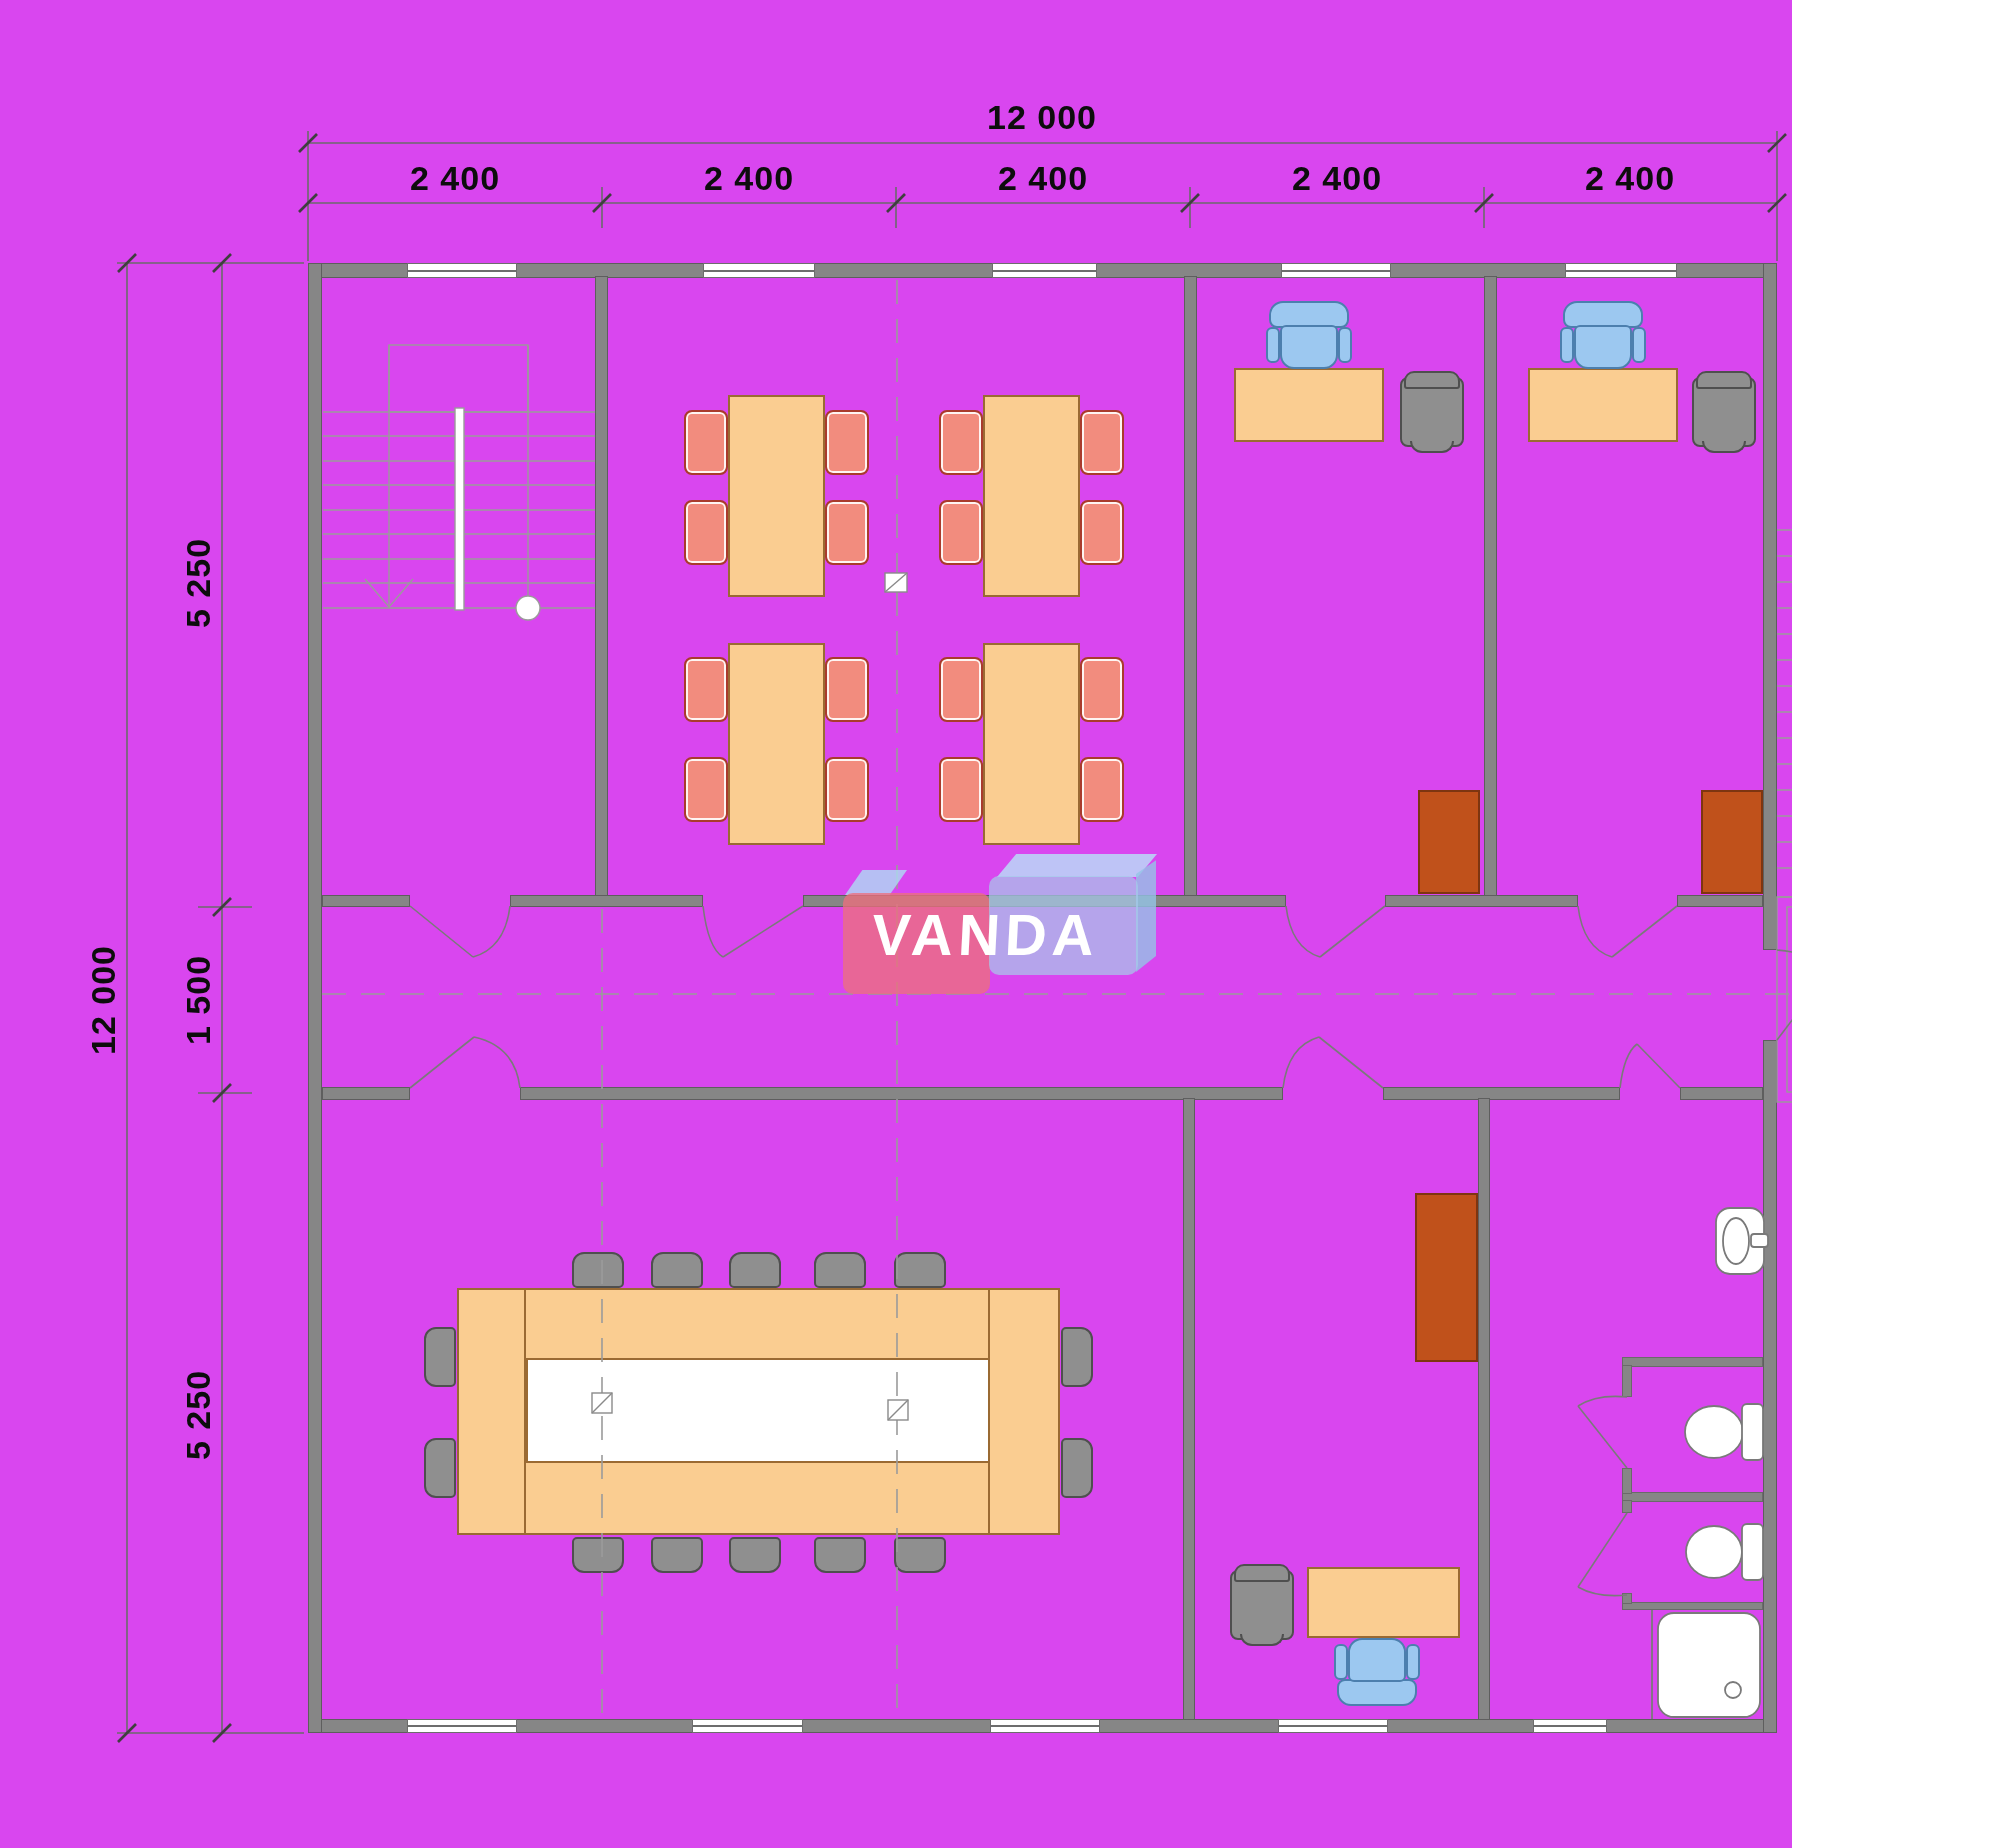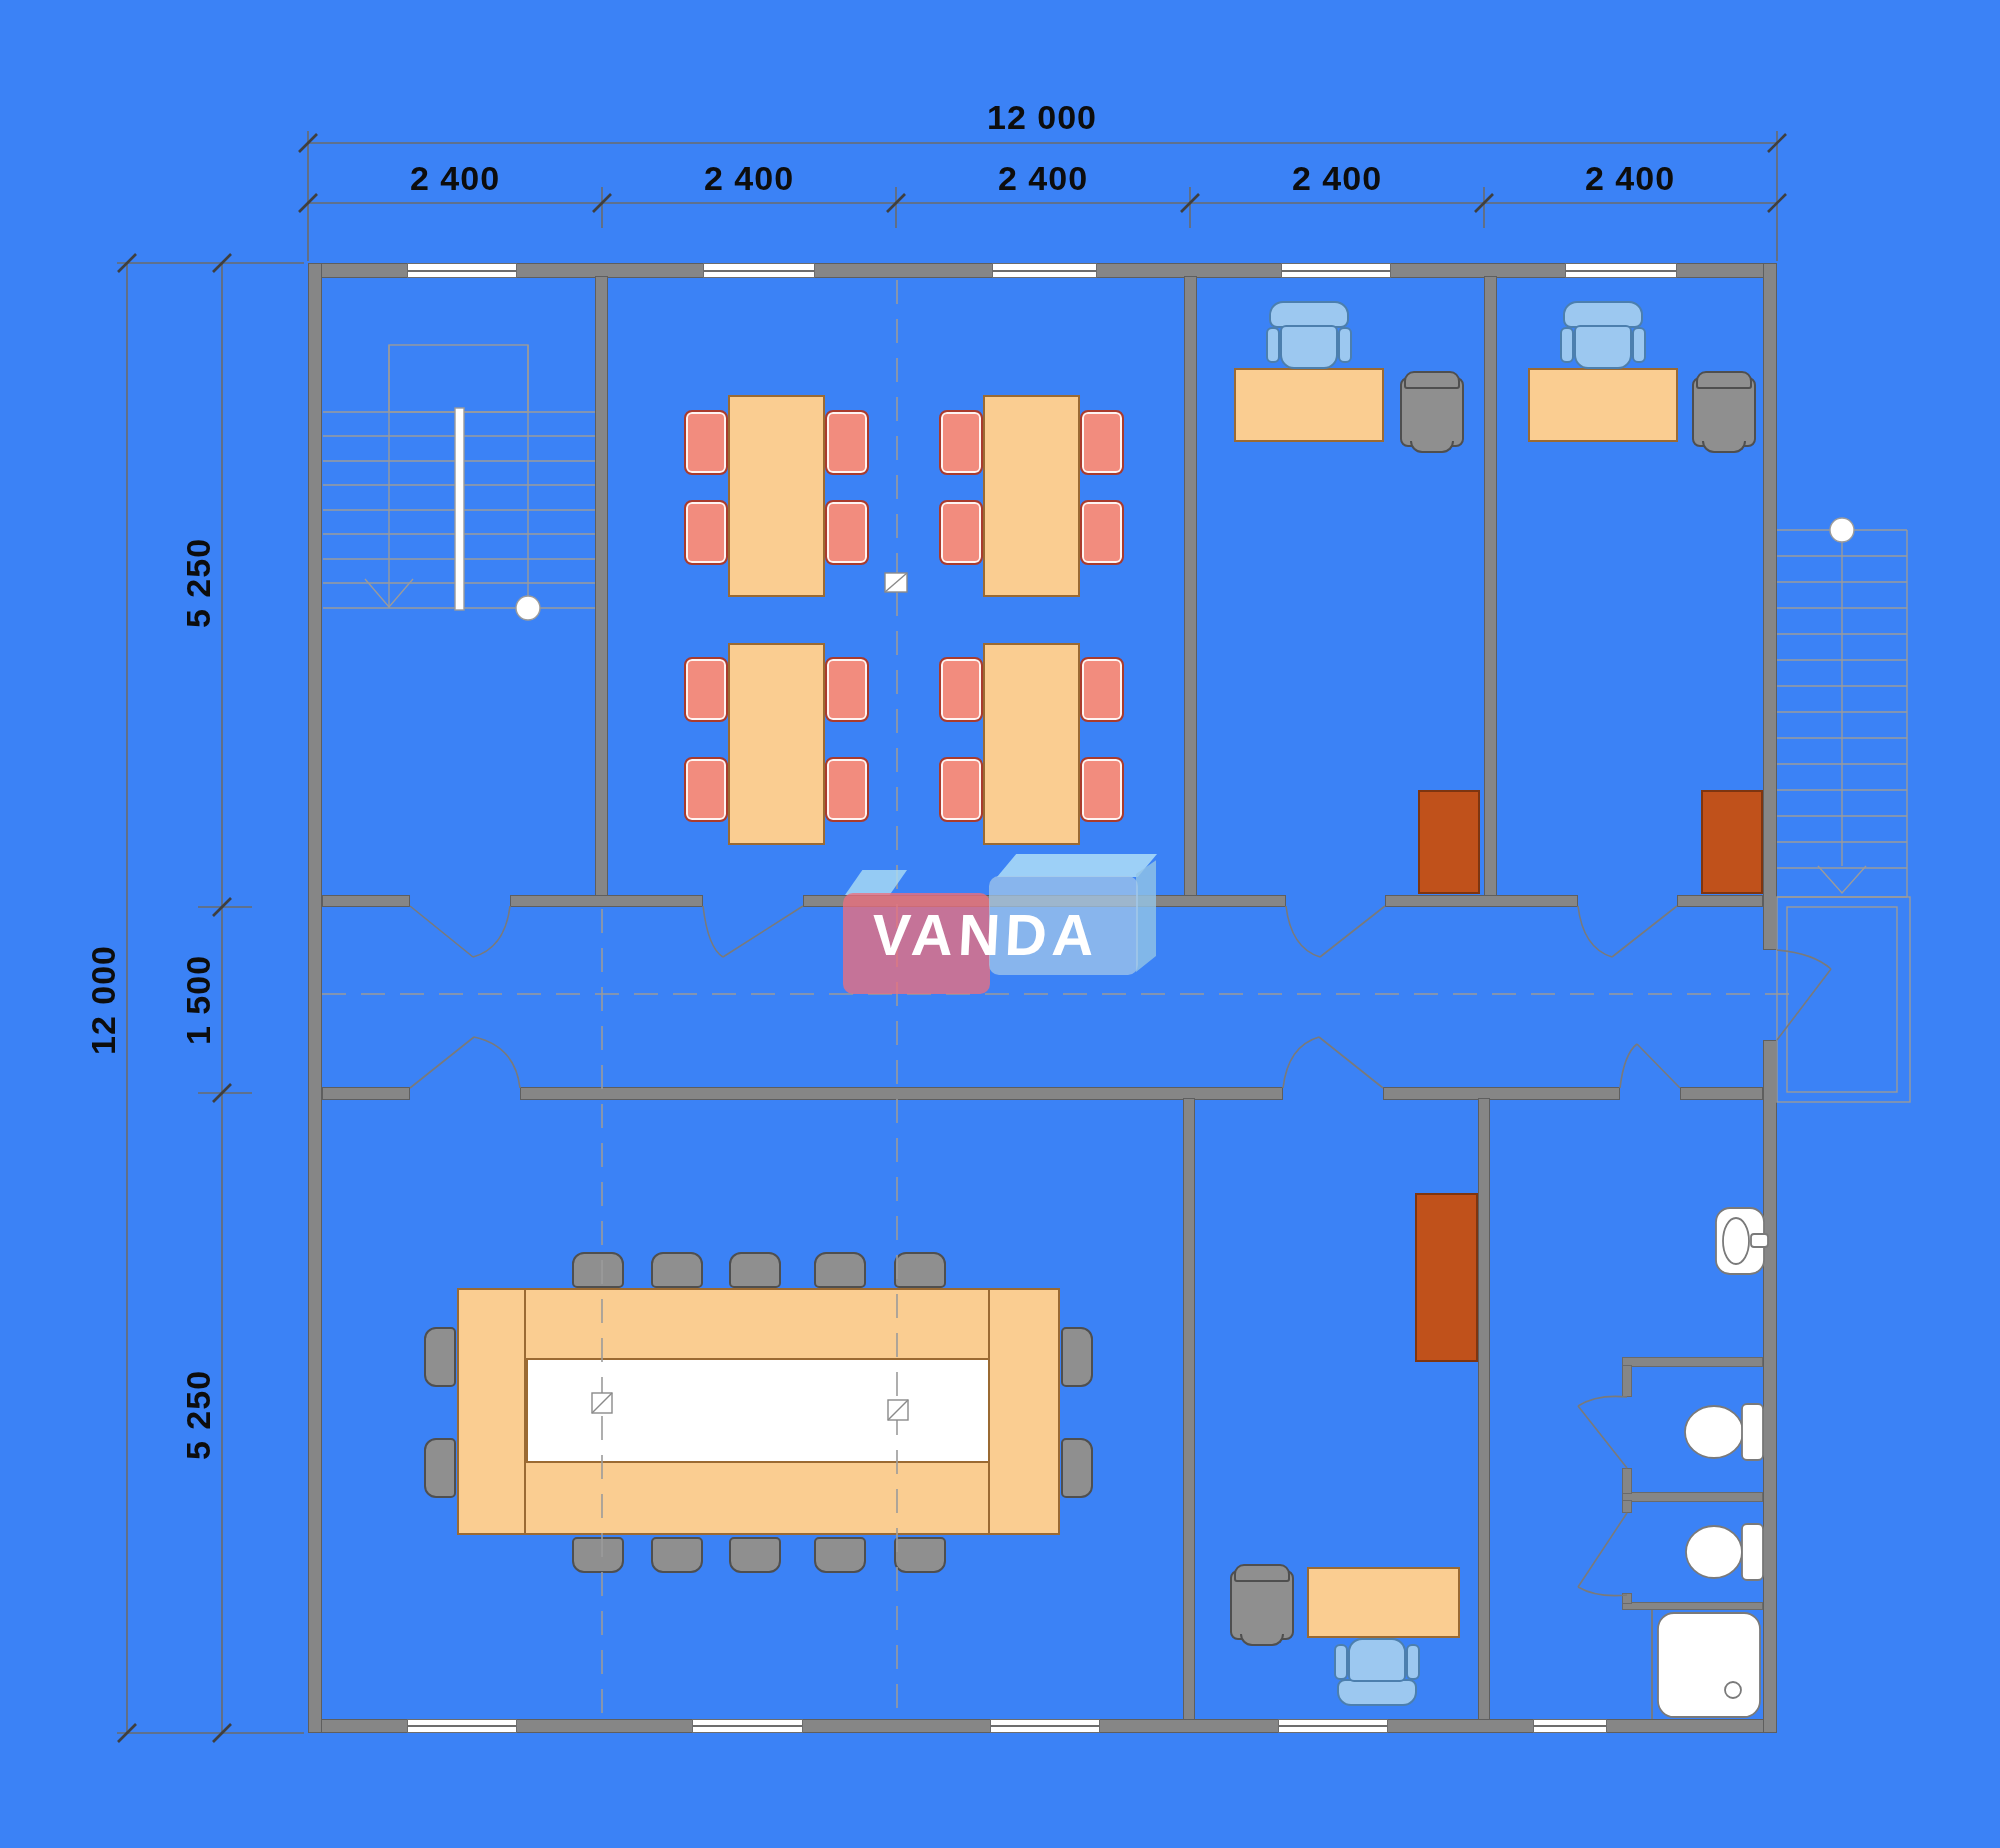--- a/index.html
+++ b/index.html
@@ -1,16 +1,16 @@
 <!DOCTYPE html>
 <html><head>
 <meta charset="utf-8">
 <style>
   html,body{margin:0;padding:0;background:#fff;}
-  #canvas{position:relative;width:2000px;height:1848px;background:#3b82f6;overflow:hidden;
+  #canvas{position:relative;width:1792px;height:1848px;background:#d946ef;overflow:hidden;
           font-family:"Liberation Sans",sans-serif;}
   .abs{position:absolute;}
   
   .wall{position:absolute;background:#868686;border:1px solid #5e5e5e;box-sizing:border-box;}
   .wall.thin{border:1px solid #6a6a6a;}
   
   .win{position:absolute;background:#fff;border:1px solid #6d6d6d;box-sizing:border-box;}
   .win::after{content:"";position:absolute;left:0;right:0;top:50%;margin-top:-1px;border-top:2px solid #6d6d6d;}
   
   .tbl{position:absolute;background:#FACD91;border:2px solid #9A6A33;box-sizing:border-box;}

